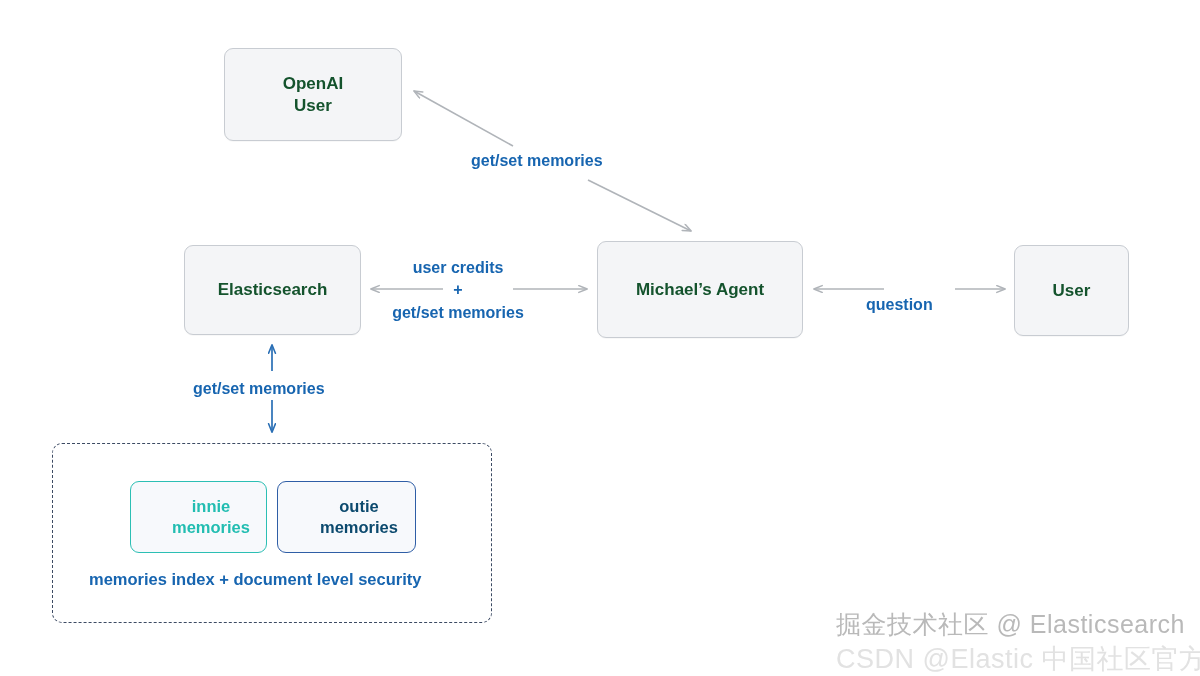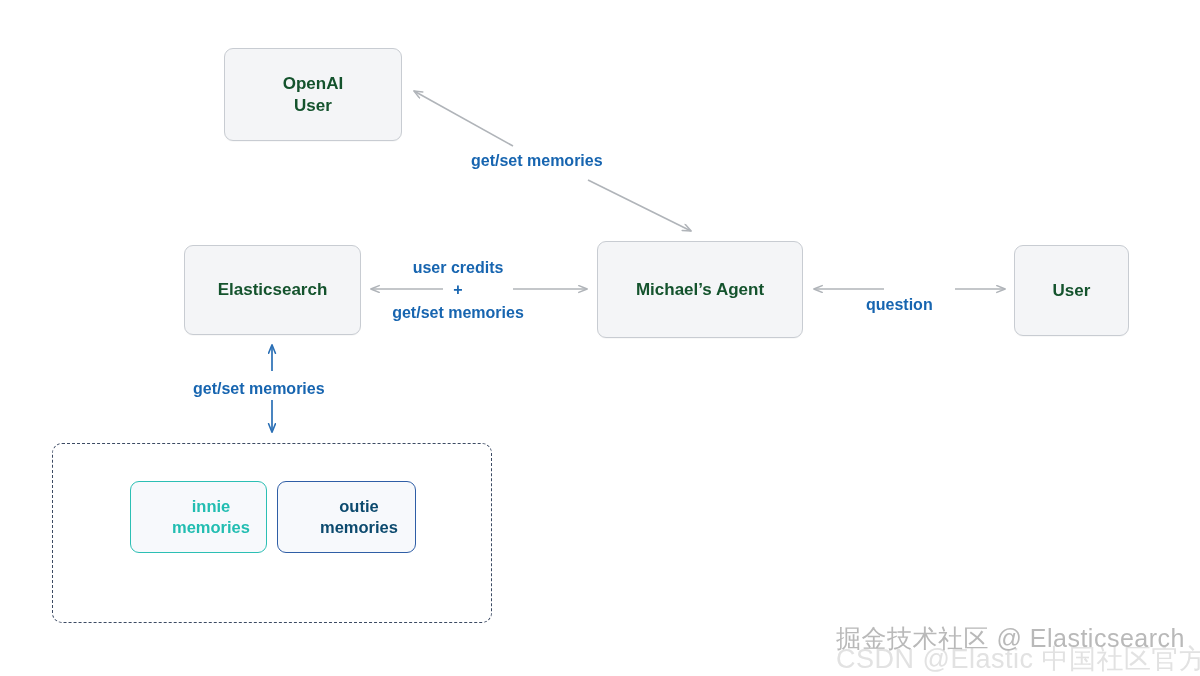--- a/index.html
+++ b/index.html
@@ -112,21 +112,21 @@
   }
 
   .watermark {
     position: absolute;
     white-space: nowrap;
     font-weight: normal;
     pointer-events: none;
   }
   #watermark-juejin {
     left: 836px;
-    top: 622px;
+    top: 608px;
     font-size: 25px;
     color: #b9b9b9;
     letter-spacing: 0.5px;
   }
   #watermark-csdn {
     left: 836px;
     top: 641px;
     font-size: 27px;
     color: #e2e2e2;
     letter-spacing: 0.5px;
@@ -204,17 +204,18 @@
     </div>
   </div>
 
   <div class="memory-box" id="box-outie">
     <div>
       <span>outie</span><br>
       <span>memories</span>
     </div>
   </div>
 
+  <div class="label" id="label-index-caption">memories index + document level security</div>
 
   <div class="watermark" id="watermark-csdn">CSDN @Elastic 中国社区官方博客</div>
   <div class="watermark" id="watermark-juejin">掘金技术社区 @ Elasticsearch</div>
 
 </div>
 
 </body></html>

